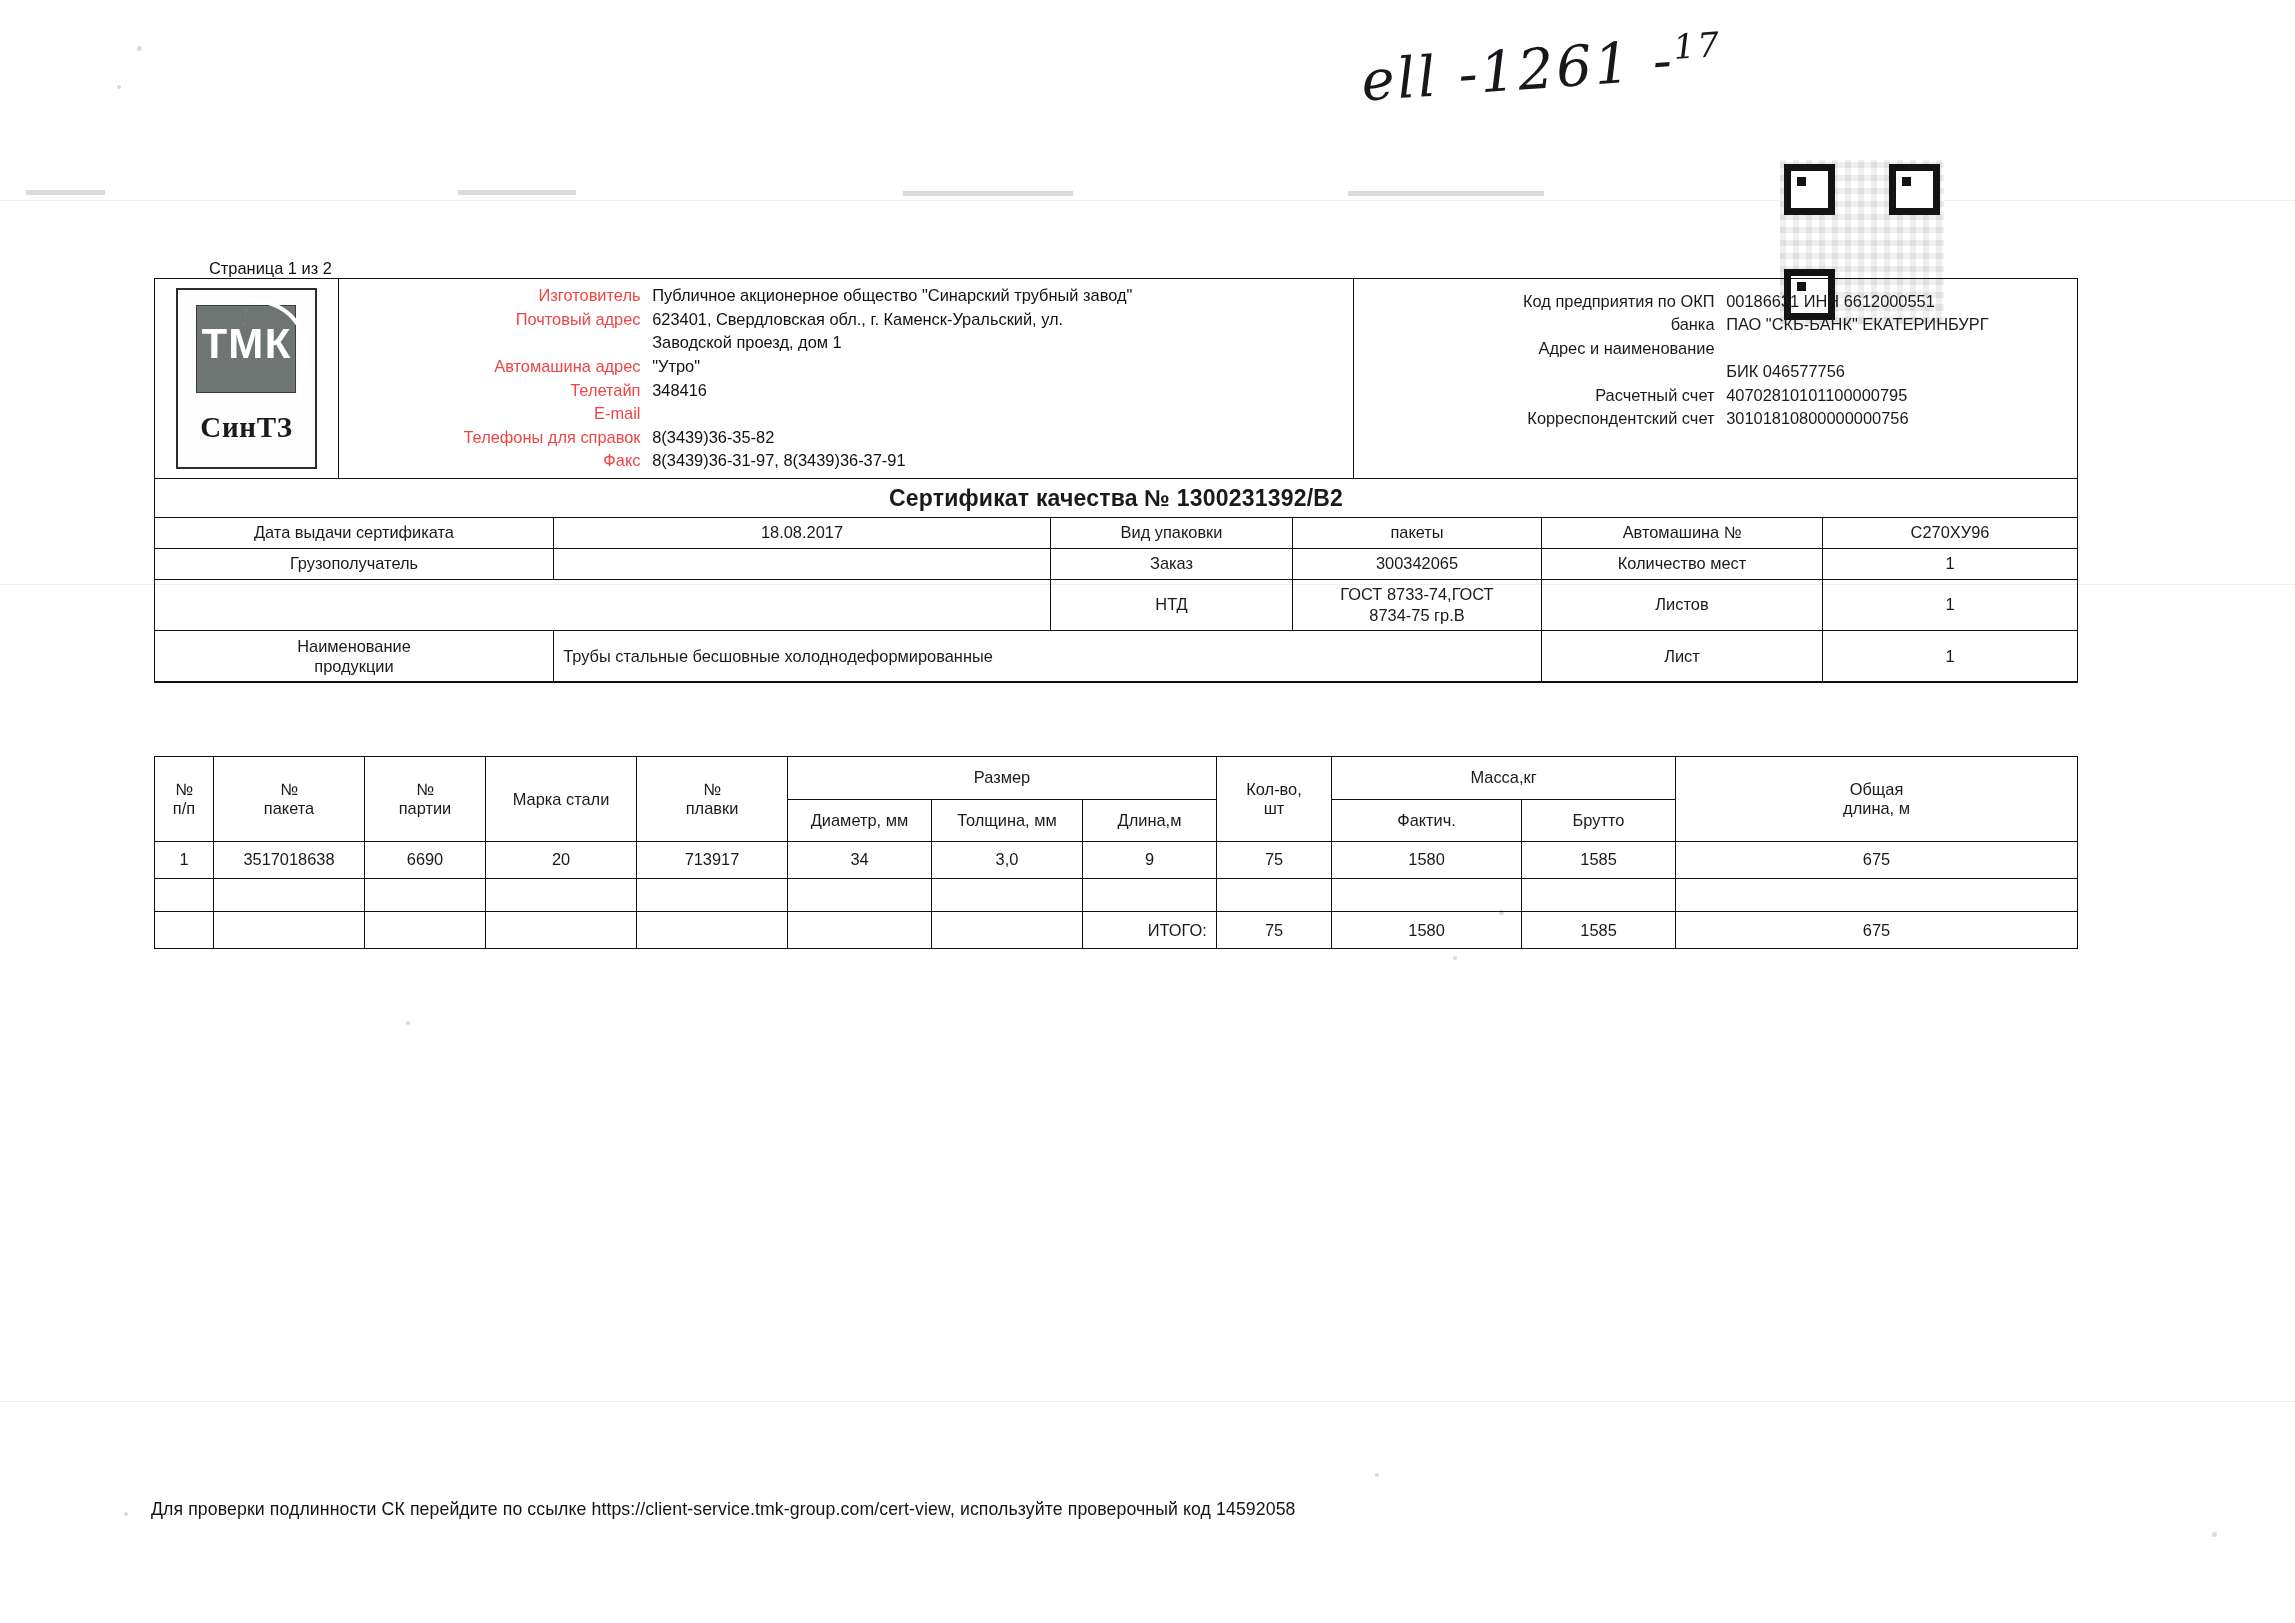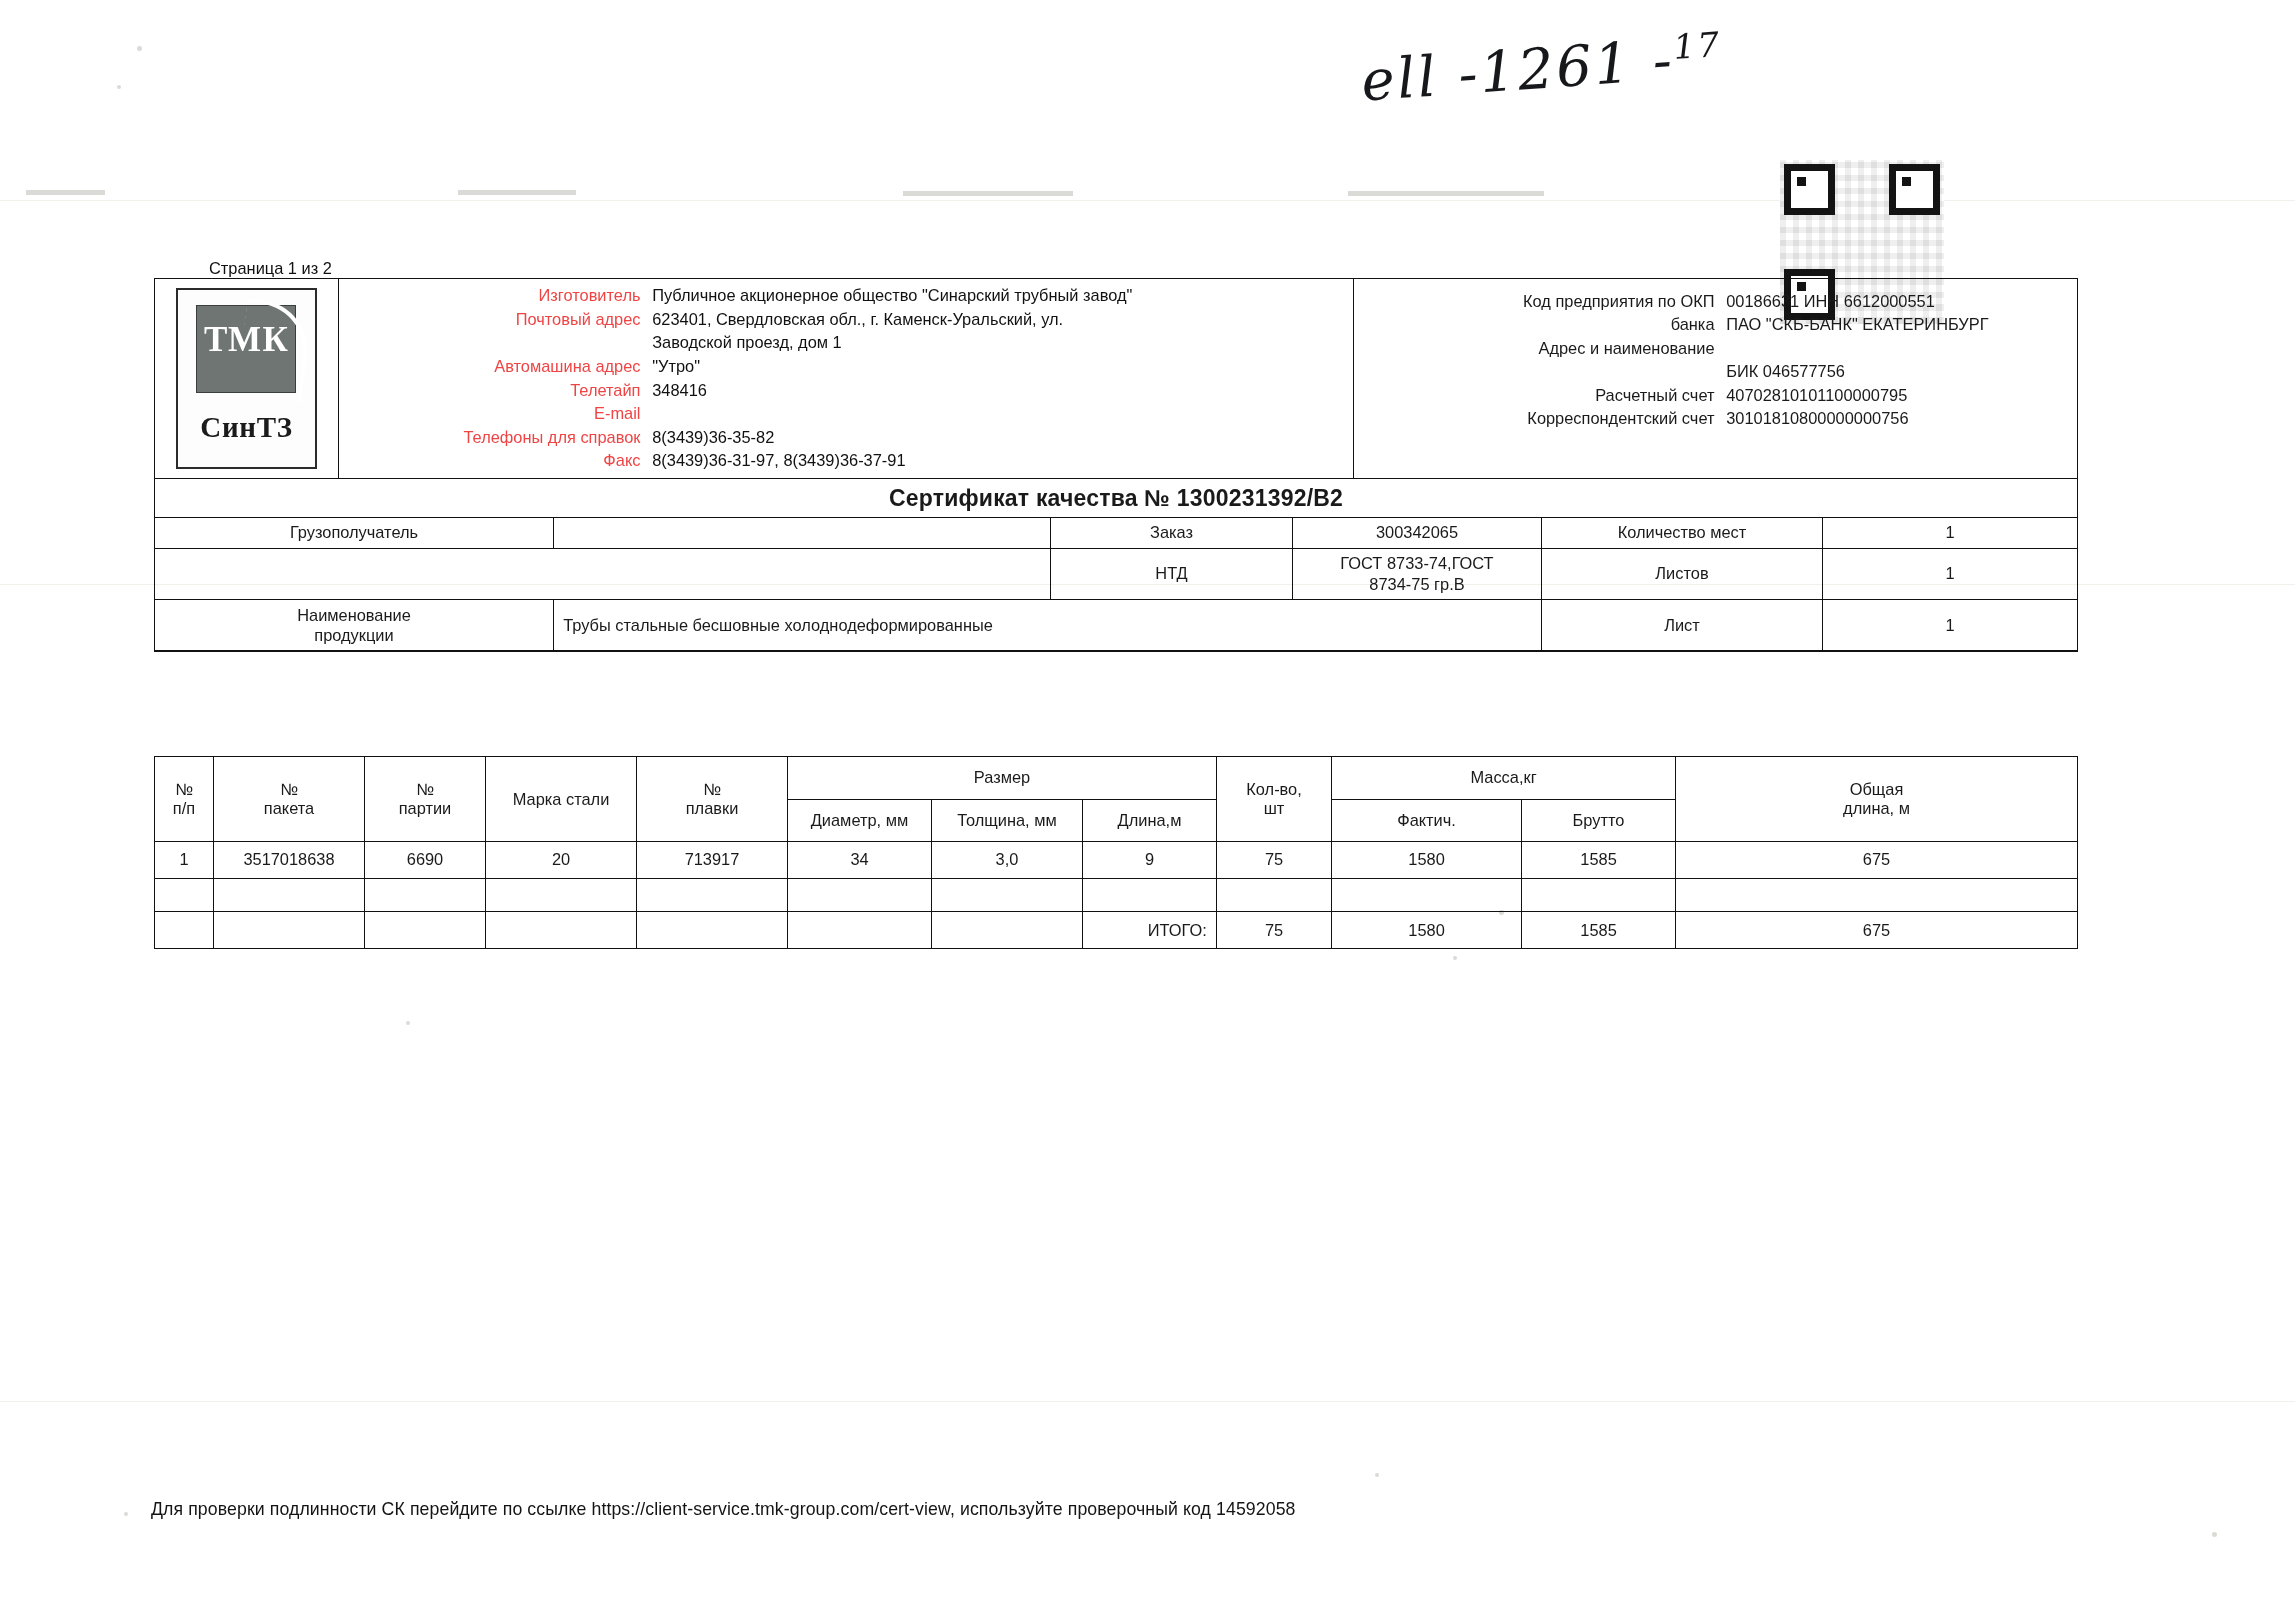--- a/index.html
+++ b/index.html
@@ -132,22 +132,22 @@
     left: 18.3px; top: 14.4px;
     width: 98px; height: 86px;
     background: #6f7572;
     border: 1.3px solid #3a3f3d;
   }
   .logo-tmk {
     position: absolute;
     left: 0; right: 0;
     top: 30px;
     text-align: center;
-    font-family: Liberation Serif, serif;
-    font-size: 35px;
+    font-family: Liberation Sans, sans-serif;
+    font-size: 42px;
     font-weight: bold;
     color: #ffffff;
     letter-spacing: 1.3px;
   }
   .logo-swoosh {
     position: absolute;
     left: 63px; top: 11.8px;
     width: 63px; height: 92px;
     border-right: 4.6px solid #ffffff;
     border-top: 4.6px solid #ffffff;
@@ -400,20 +400,28 @@
           <div class="k">Корреспондентский счет</div>
           <div class="v">30101810800000000756</div>
         </div>
       </div>
     </div>
 
     <div class="cert-title">Сертификат качества № 1300231392/В2</div>
 
     <div class="info">
 
+      <div class="irow">
+        <div class="cell" style="width:399px;">Дата выдачи сертификата</div>
+        <div class="cell" style="width:497px;">18.08.2017</div>
+        <div class="cell" style="width:242px;">Вид упаковки</div>
+        <div class="cell" style="width:249px;">пакеты</div>
+        <div class="cell" style="width:281px;">Автомашина №</div>
+        <div class="cell" style="flex:1;">С270ХУ96</div>
+      </div>
 
       <div class="irow">
         <div class="cell" style="width:399px;">Грузополучатель</div>
         <div class="cell left" style="width:497px;"></div>
         <div class="cell" style="width:242px;">Заказ</div>
         <div class="cell" style="width:249px;">300342065</div>
         <div class="cell" style="width:281px;">Количество мест</div>
         <div class="cell" style="flex:1;">1</div>
       </div>
 

